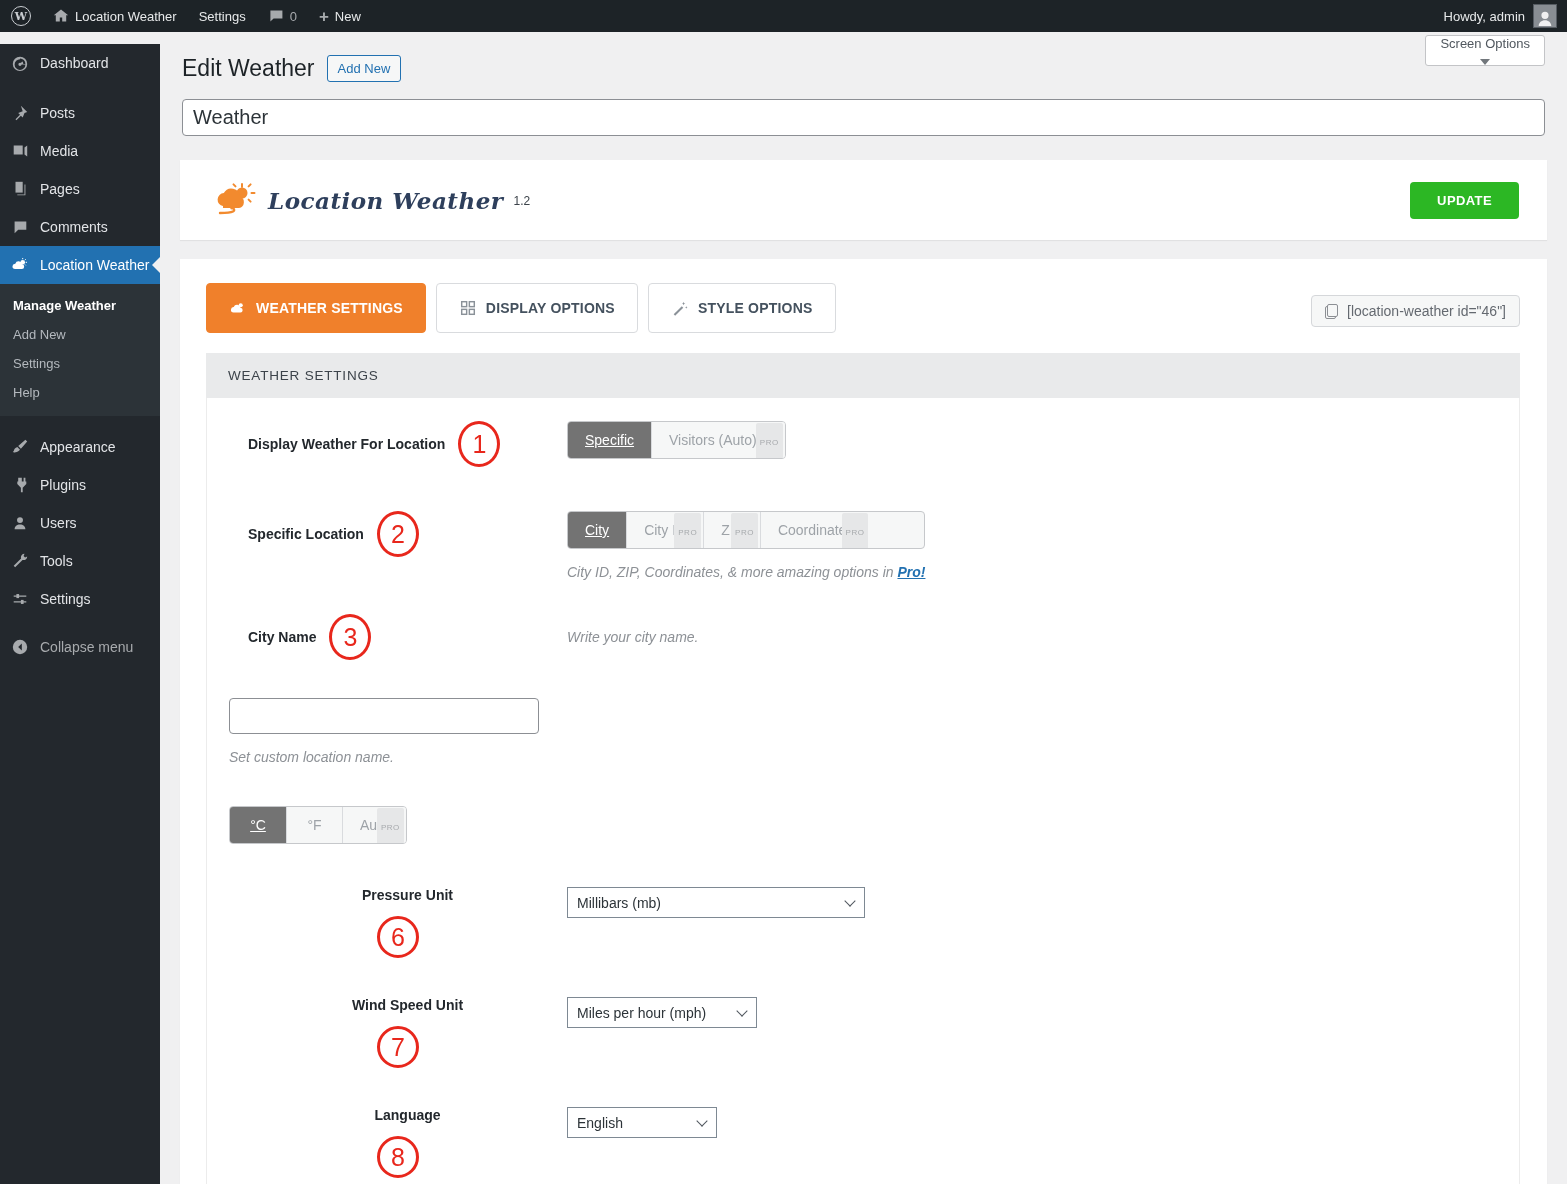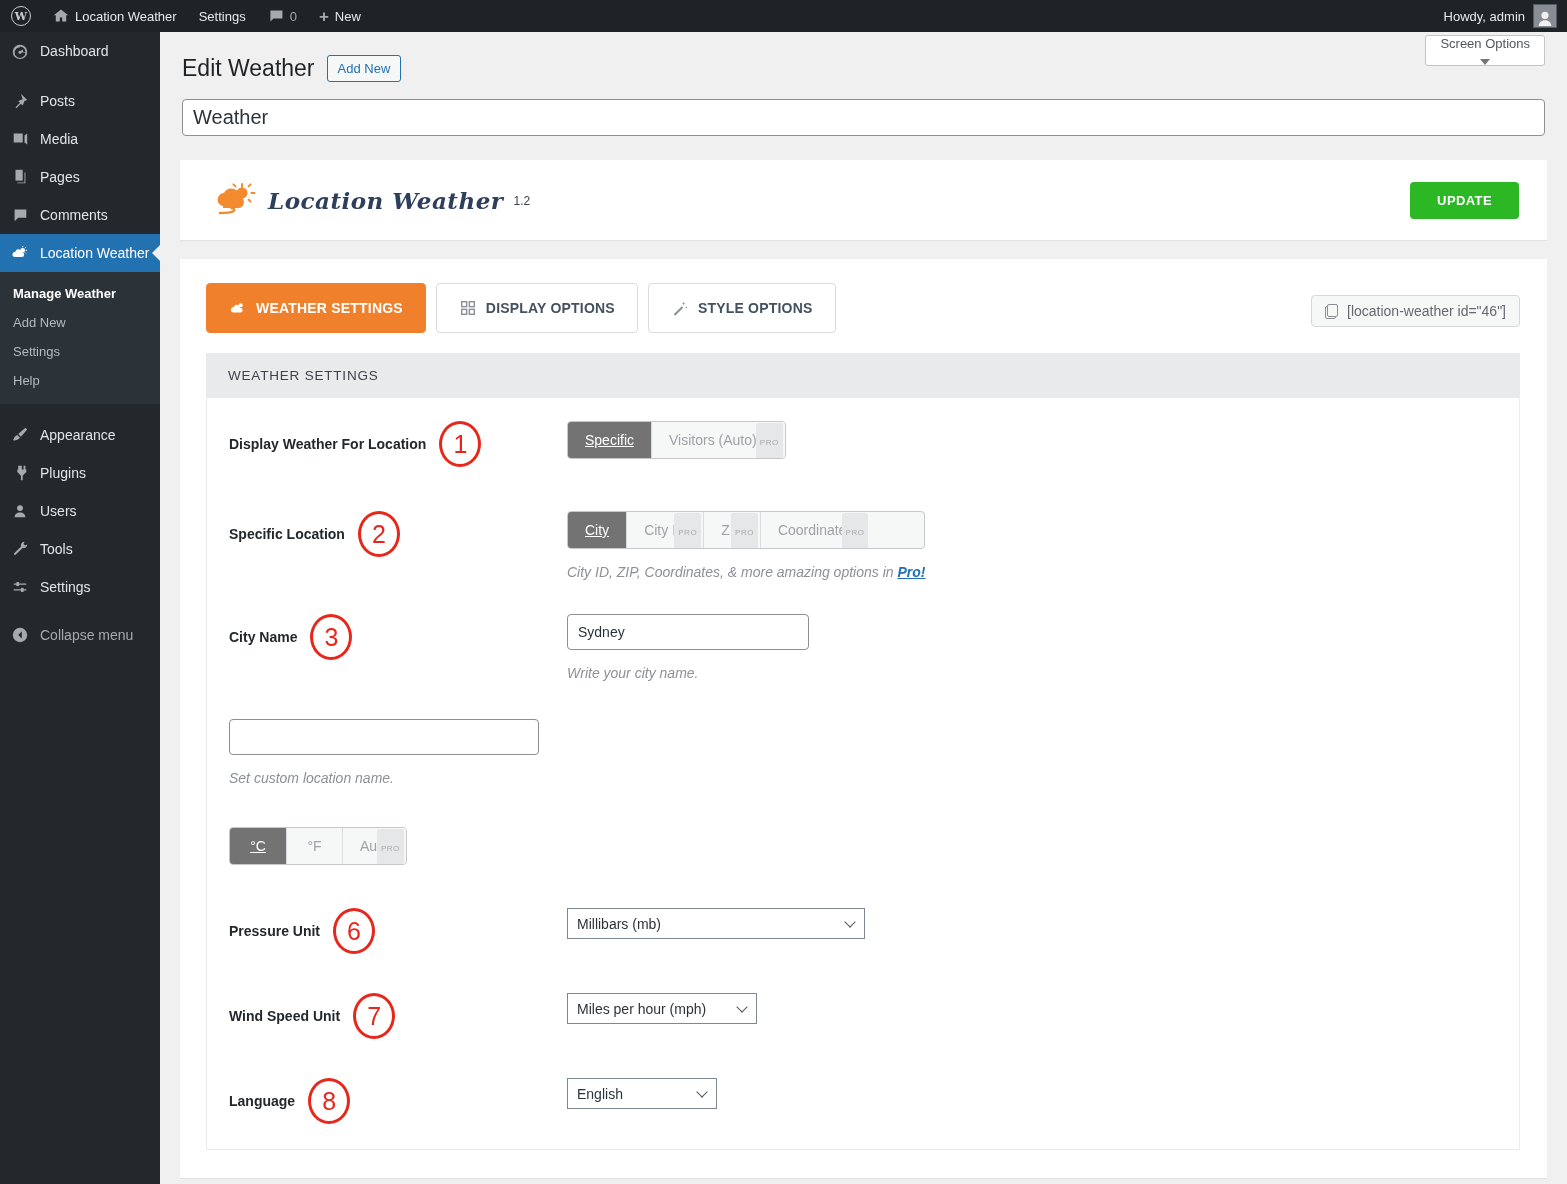--- a/index.html
+++ b/index.html
@@ -13,21 +13,21 @@
   .ab-right { margin-left:auto; display:flex; align-items:center; gap:8px; padding:0 10px; height:100%; }
   .wp-circle { width:20px; height:20px; border-radius:50%; border:1.6px solid #c9cdd1; color:#c9cdd1; display:flex; align-items:center; justify-content:center; font-weight:bold; font-size:11px; font-family:"DejaVu Serif",serif; }
   .ab-ico { width:16px; height:16px; display:inline-block; }
   .ab-ico svg { width:100%; height:100%; fill:#a7aaad; }
   .ab-count { color:#a7aaad; }
   .ab-plus { font-size:17px; color:#a7aaad; font-weight:bold; line-height:1; }
   .avatar { width:24px; height:24px; background:#888d93; display:flex; align-items:flex-end; justify-content:center; overflow:hidden; border:1px solid #565c63; }
   .avatar svg { width:18px; height:18px; fill:#f0f0f1; }
 
   
-  .sidebar { position:fixed; top:32px; left:0; bottom:0; width:160px; background:#23282d; z-index:40; }
+  .sidebar { position:fixed; top:44px; left:0; bottom:0; width:160px; background:#23282d; z-index:40; }
   .menu-item { display:flex; align-items:center; gap:10px; padding:9px 10px 9px 10px; color:#e2e4e7; font-size:14px; cursor:pointer; position:relative; }
   .menu-item .mi-ico { width:20px; height:20px; display:flex; align-items:center; justify-content:center; flex:0 0 20px; }
   .menu-item .mi-ico svg { width:18px; height:18px; fill:#a7aaad; }
   .menu-item.active { background:#2271b1; color:#fff; }
   .menu-item.active .mi-ico svg { fill:#fff; }
   .menu-item.active::after { content:""; position:absolute; right:0; top:50%; margin-top:-8px; border-top:8px solid transparent; border-bottom:8px solid transparent; border-right:8px solid #f0f0f1; }
   .menu-gap { height:12px; }
   .submenu { background:#2c3338; padding:7px 0 9px 0; }
   .submenu-item { padding:7px 12px 7px 13px; font-size:13px; color:#b4b9be; cursor:pointer; }
   .submenu-item.current { color:#fff; font-weight:bold; }
@@ -62,22 +62,22 @@
   .copy-ico { position:relative; width:13px; height:15px; }
   .copy-ico::before { content:""; position:absolute; left:0; bottom:0; width:9px; height:11px; border:1.5px solid #8c8f94; border-radius:2px; background:#f6f7f7; }
   .copy-ico::after { content:""; position:absolute; right:0; top:0; width:9px; height:11px; border:1.5px solid #8c8f94; border-radius:2px; background:#f6f7f7; }
 
   
   .panel { margin-top:20px; }
   .panel-header { background:#e9eaeb; padding:15px 22px; font-size:13.5px; letter-spacing:.8px; color:#3c434a; font-weight:400; }
   .panel-body { background:#fff; border:1px solid #ececec; border-top:none; padding:23px 0 25px 22px; }
   .frow { display:flex; align-items:flex-start; }
   .frow .label-col { width:338px; display:flex; align-items:center; gap:13px; min-height:36px; }
-  .frow.sel .label-col { min-height:30px; }
-  .flabel { font-size:14px; font-weight:bold; color:#23282d; }
+  .frow.sel .label-col { min-height:30px;flex-direction:column; }
+  .flabel { font-size:14px; font-weight:bold; color:#23282d;margin-left:19px; }
   .num-circle { width:42px; height:46px; border:3px solid #e8271c; border-radius:50%; color:#e8271c; font-size:25px; display:flex; align-items:center; justify-content:center; flex:0 0 42px; font-family:"Liberation Sans",sans-serif; }
   .control-col { display:flex; flex-direction:column; }
   .helper { margin-top:15px; font-style:italic; font-size:14px; color:#8d9196; }
   .helper a { color:#2271b1; font-weight:bold; }
 
   .btn-group { display:inline-flex; border:1px solid #c6c8cb; border-radius:4px; overflow:hidden; background:#f6f7f7; }
   .bg-btn { position:relative; display:flex; align-items:center; justify-content:center; height:36px; padding:0 17px; font-size:14px; color:#9ea3a8; background:#f6f7f7; border-left:1px solid #d9dbde; cursor:pointer; min-width:56px; }
   .bg-btn:first-child { border-left:none; }
   .bg-btn.active { background:#737373; color:#fff;text-decoration:underline; }
   .pro-badge { position:absolute; top:1px; right:2px; font-size:8px; letter-spacing:.5px; color:#a7aaad; background:#e6e7e8; border-radius:2px; padding:15px 4px; }
@@ -356,21 +356,20 @@
             </div>
           </div>
         </div>
 
         <div class="frow mb3">
           <div class="label-col">
             <span class="flabel">City Name</span>
             <span class="num-circle">3</span>
           </div>
           <div class="control-col">
-            <input class="text-input" style="width: 242px;" value="Sydney">
             <div class="helper">Write your city name.</div>
           </div>
         </div>
 
         <div class="frow mb4">
           <div class="control-col">
             <input class="text-input" style="width: 310px;" value="">
             <div class="helper">Set custom location name.</div>
           </div>
         </div>

